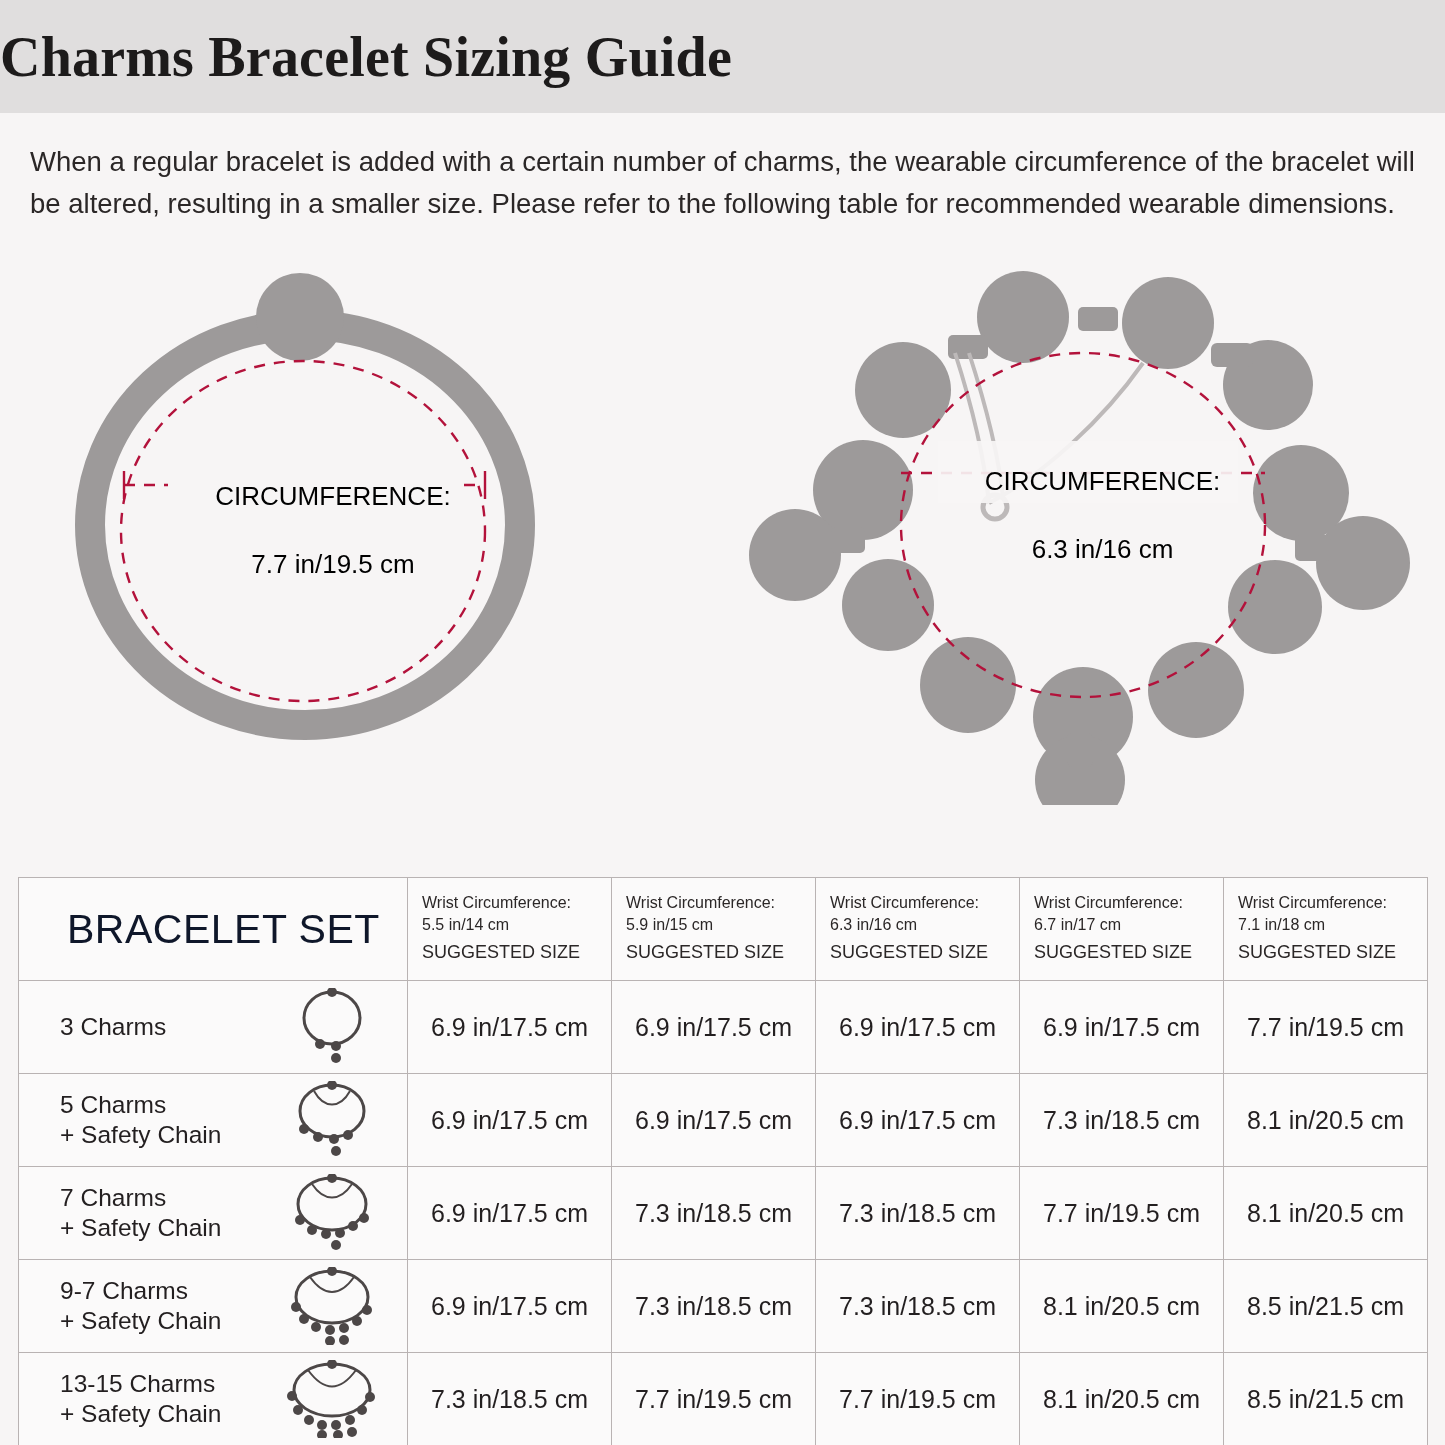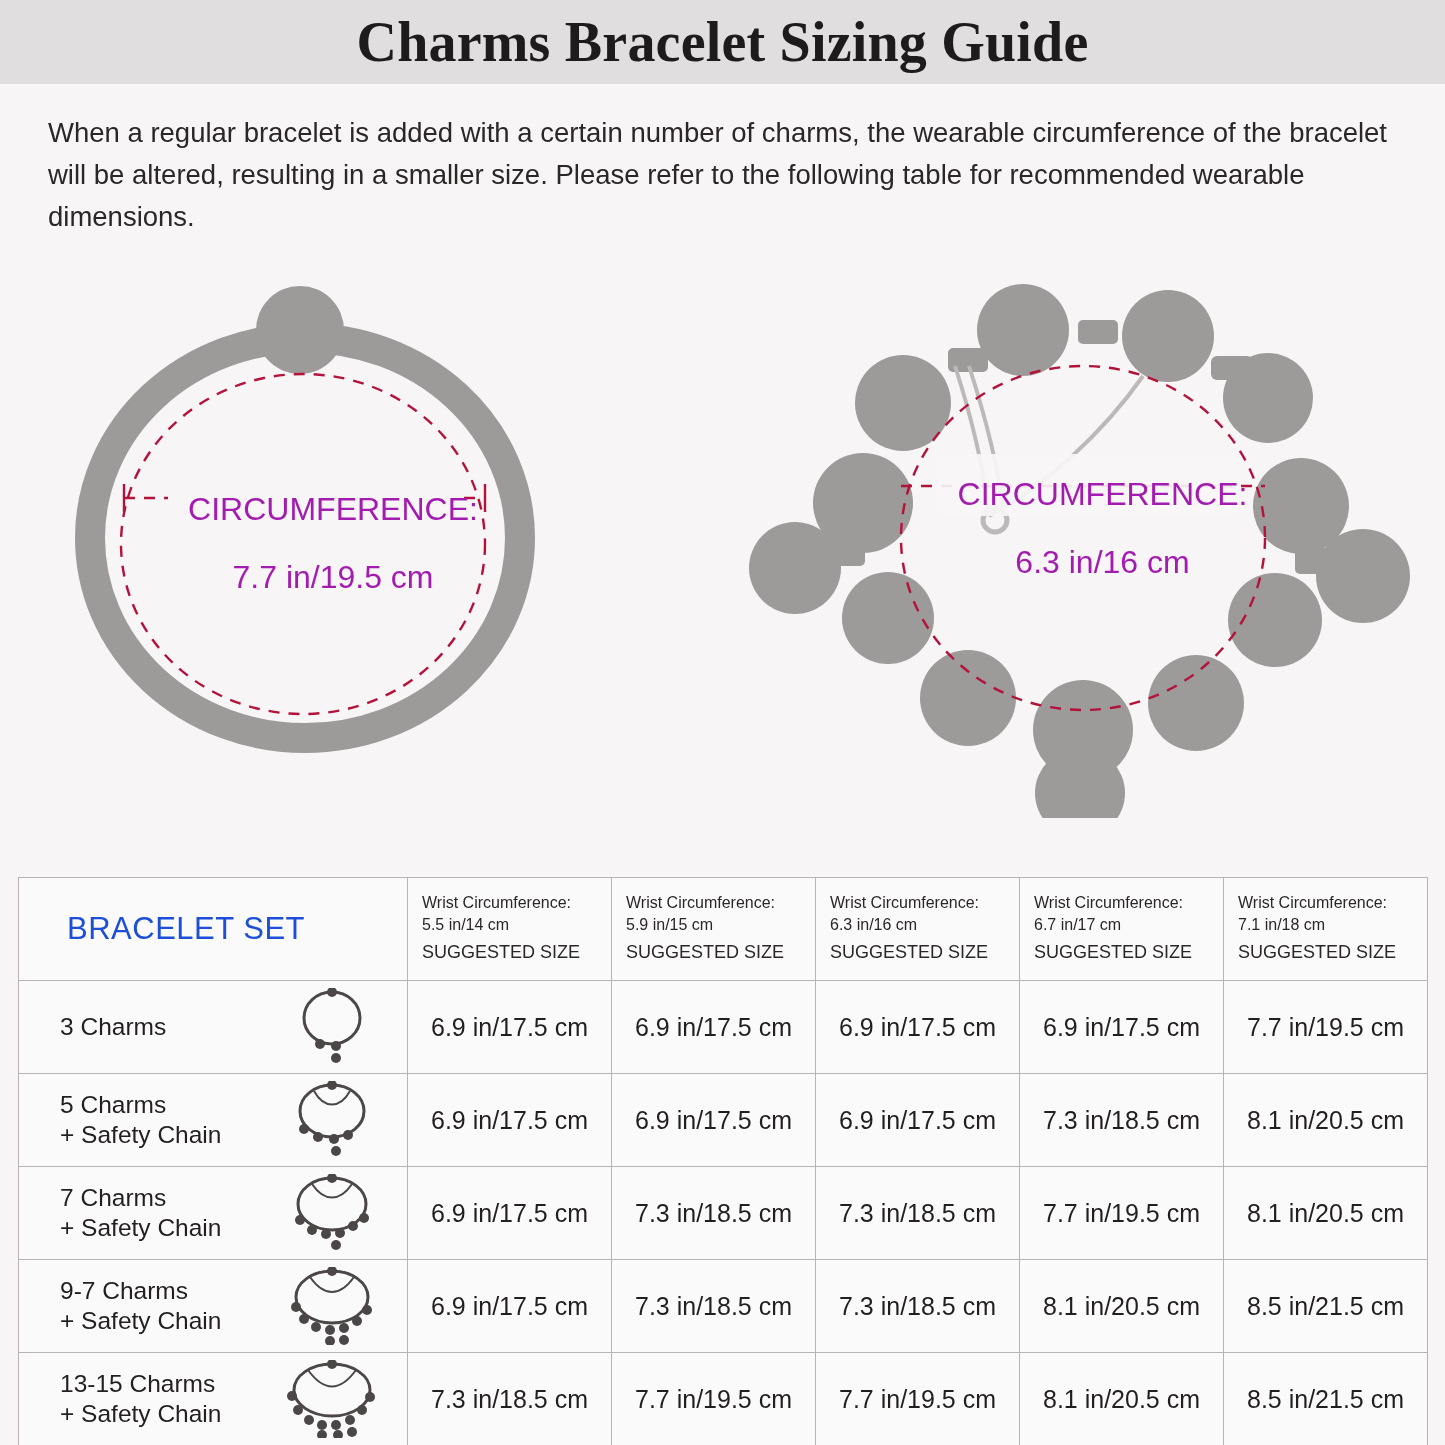--- a/index.html
+++ b/index.html
@@ -17,57 +17,56 @@
   .page {
     position: relative;
     width: 1445px;
     height: 1445px;
     background: #f7f5f5;
     box-sizing: border-box;
   }
   
   .header {
     width: 100%;
-    height: 84px;
+    height: 113px;
     background: #e0dede;
     display: flex;
     align-items: center;
-    justify-content: center;
   }
   .header-title {
     font-family: "Liberation Serif", serif;
     font-size: 56px;
     font-weight: bold;
     letter-spacing: 0.2px;
     color: #1d1b1b;
   }
   
   .intro {
-    margin: 28px 30px 0 48px;
+    margin: 28px 30px 0 30px;
     font-size: 27.5px;
     line-height: 42px;
     color: #2b2727;
     max-width: 1390px;
   }
   
   .illus-row {
     position: relative;
     display: flex;
     height: 570px;
     margin-top: 10px;
   }
   .illus {
     position: relative;
     flex: 1 1 0;
   }
   .caption {
     position: absolute;
     text-align: center;
-    color: #a21caf;
-    font-size: 32px;
+    color: #000000;
+    font-size: 26px;
     line-height: 34px;
     white-space: pre-line;
   }
   .caption.left {
     left: 168px;
     top: 210px;
     width: 330px;
   }
   .caption.right {
     left: 215px;
@@ -89,23 +88,23 @@
   table, th, td {
     border: 1px solid #b9b3b3;
   }
   th, td {
     background: #fbfafa;
     padding: 0;
     vertical-align: middle;
   }
   .th-set {
     width: 340px;
-    font-size: 31px;
+    font-size: 41px;
     letter-spacing: 0.5px;
-    color: #1d4ed8;
+    color: #0f172a;
     text-align: left;
     padding: 20px 0 20px 48px;
     font-weight: normal;
   }
   .th-col {
     text-align: left;
     padding: 14px 0 14px 14px;
     font-weight: normal;
   }
   .th-small {

